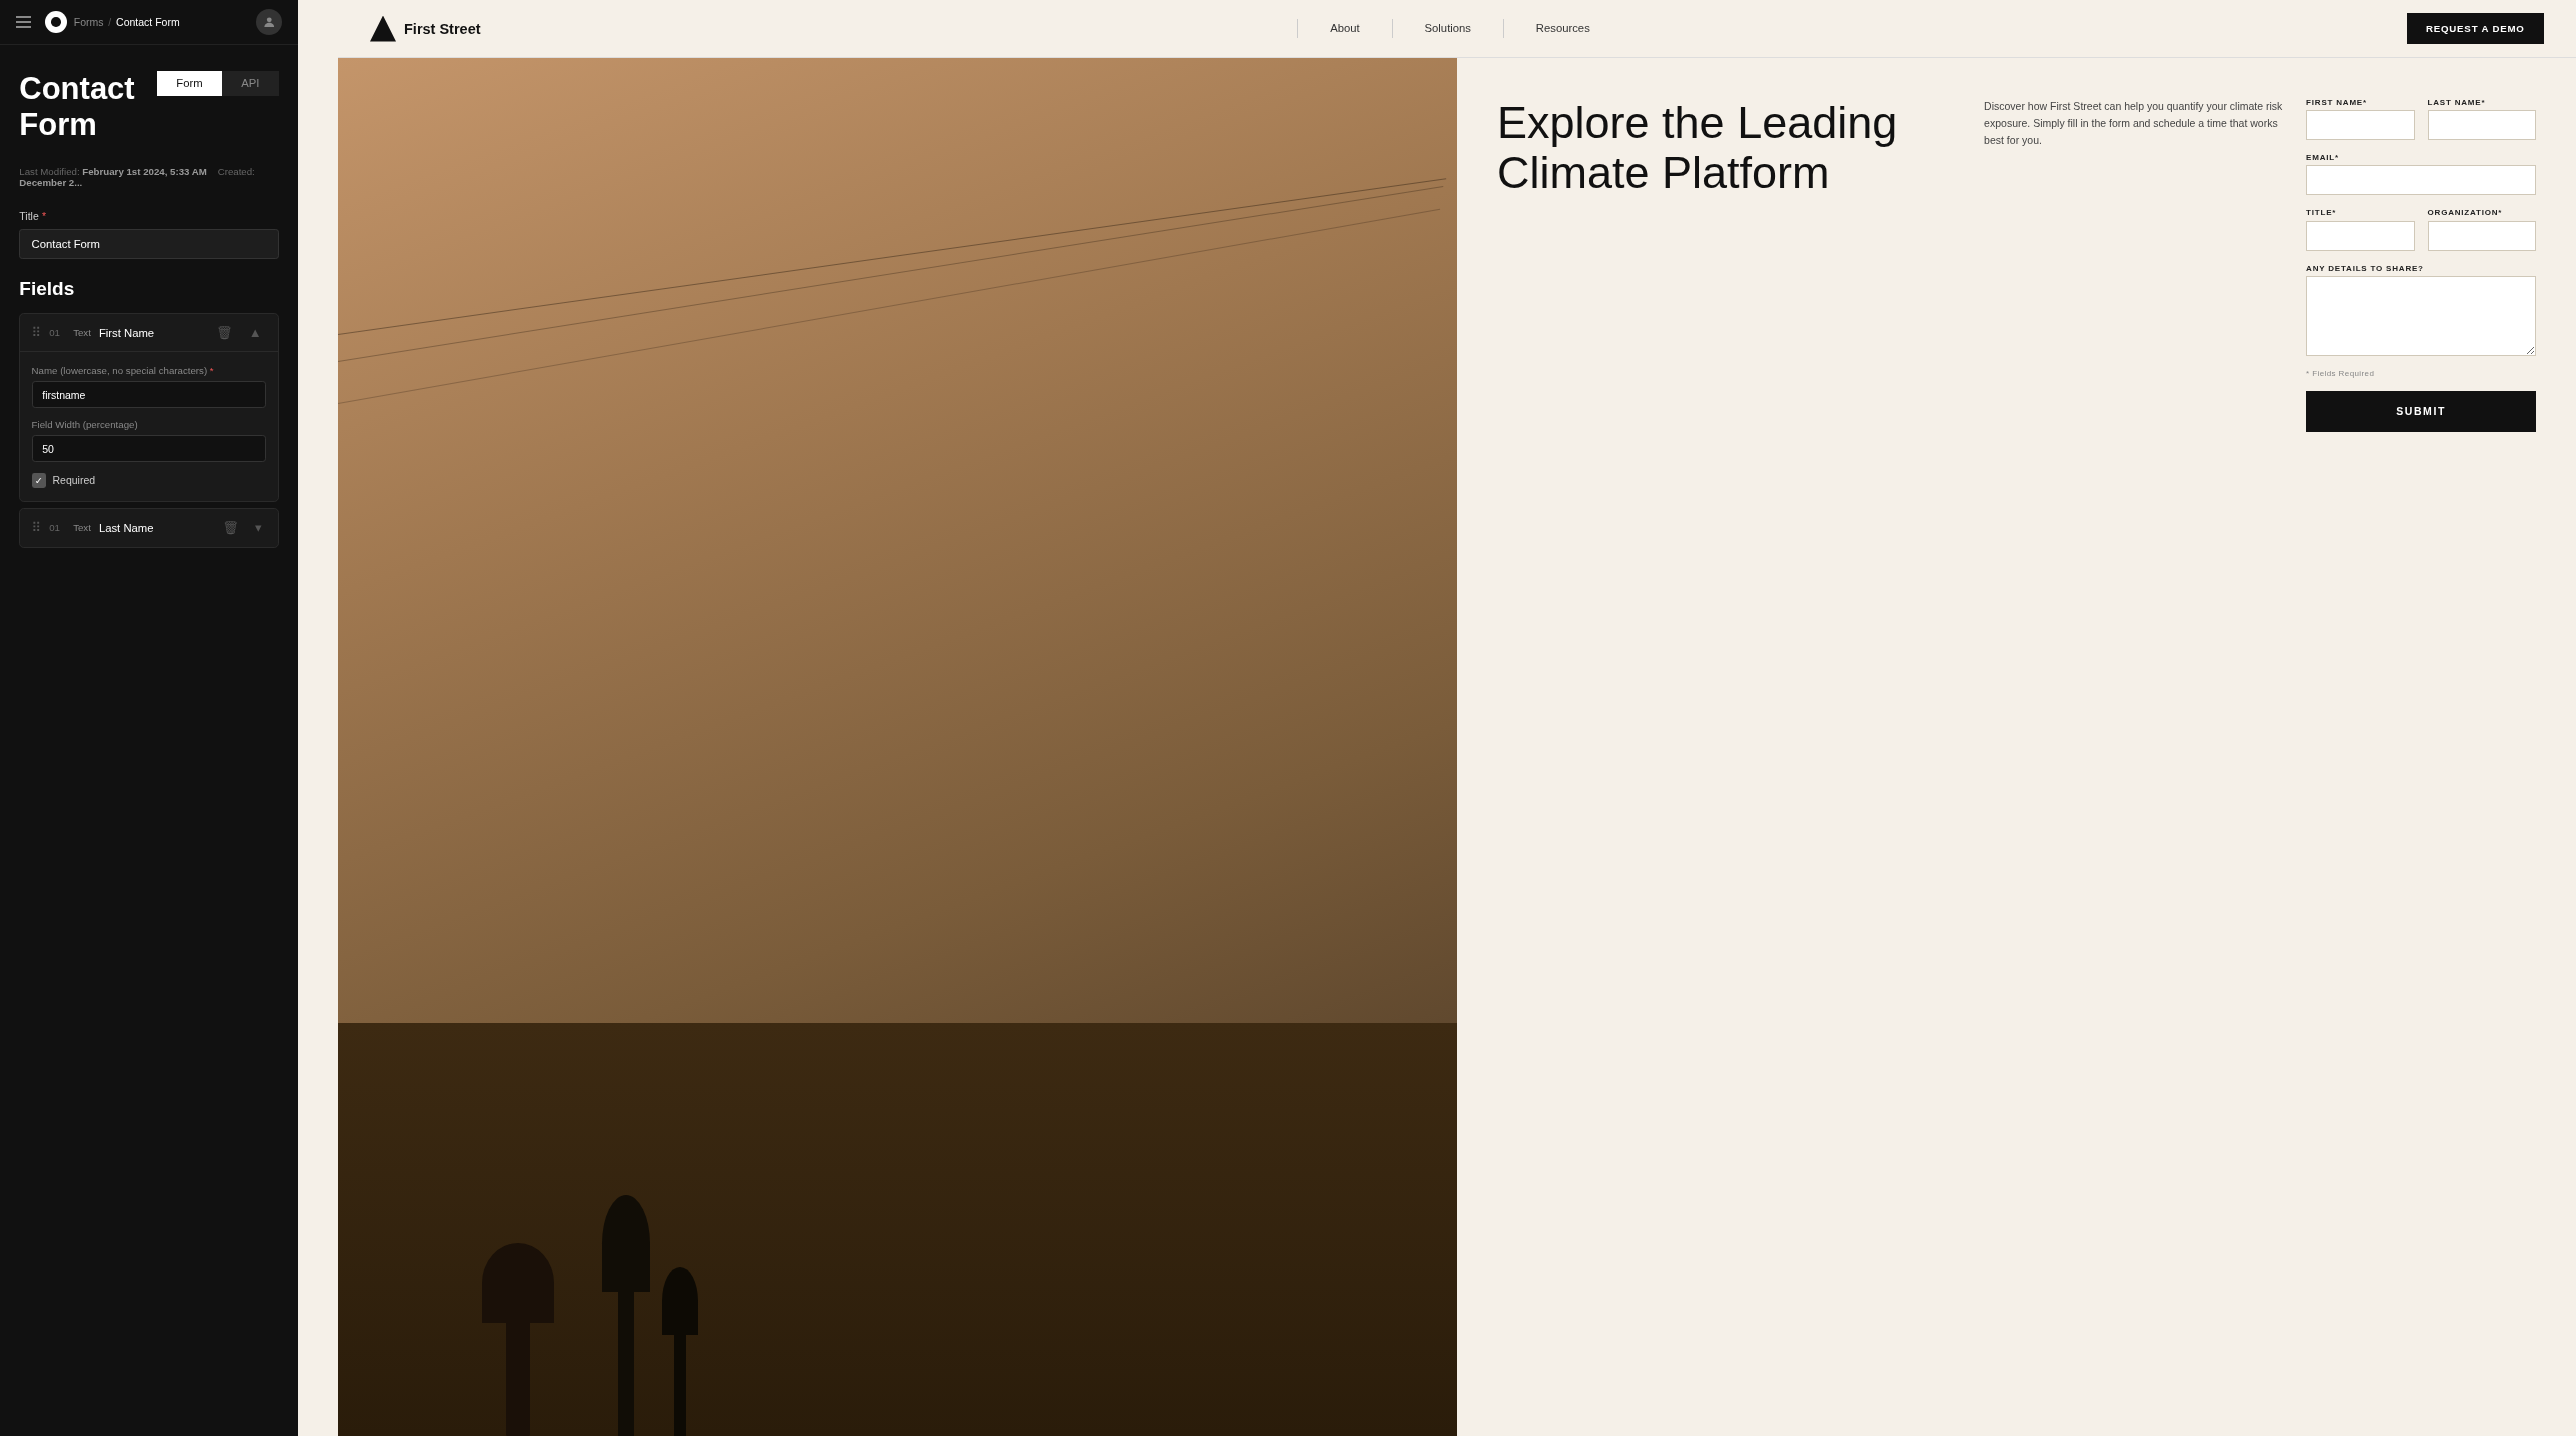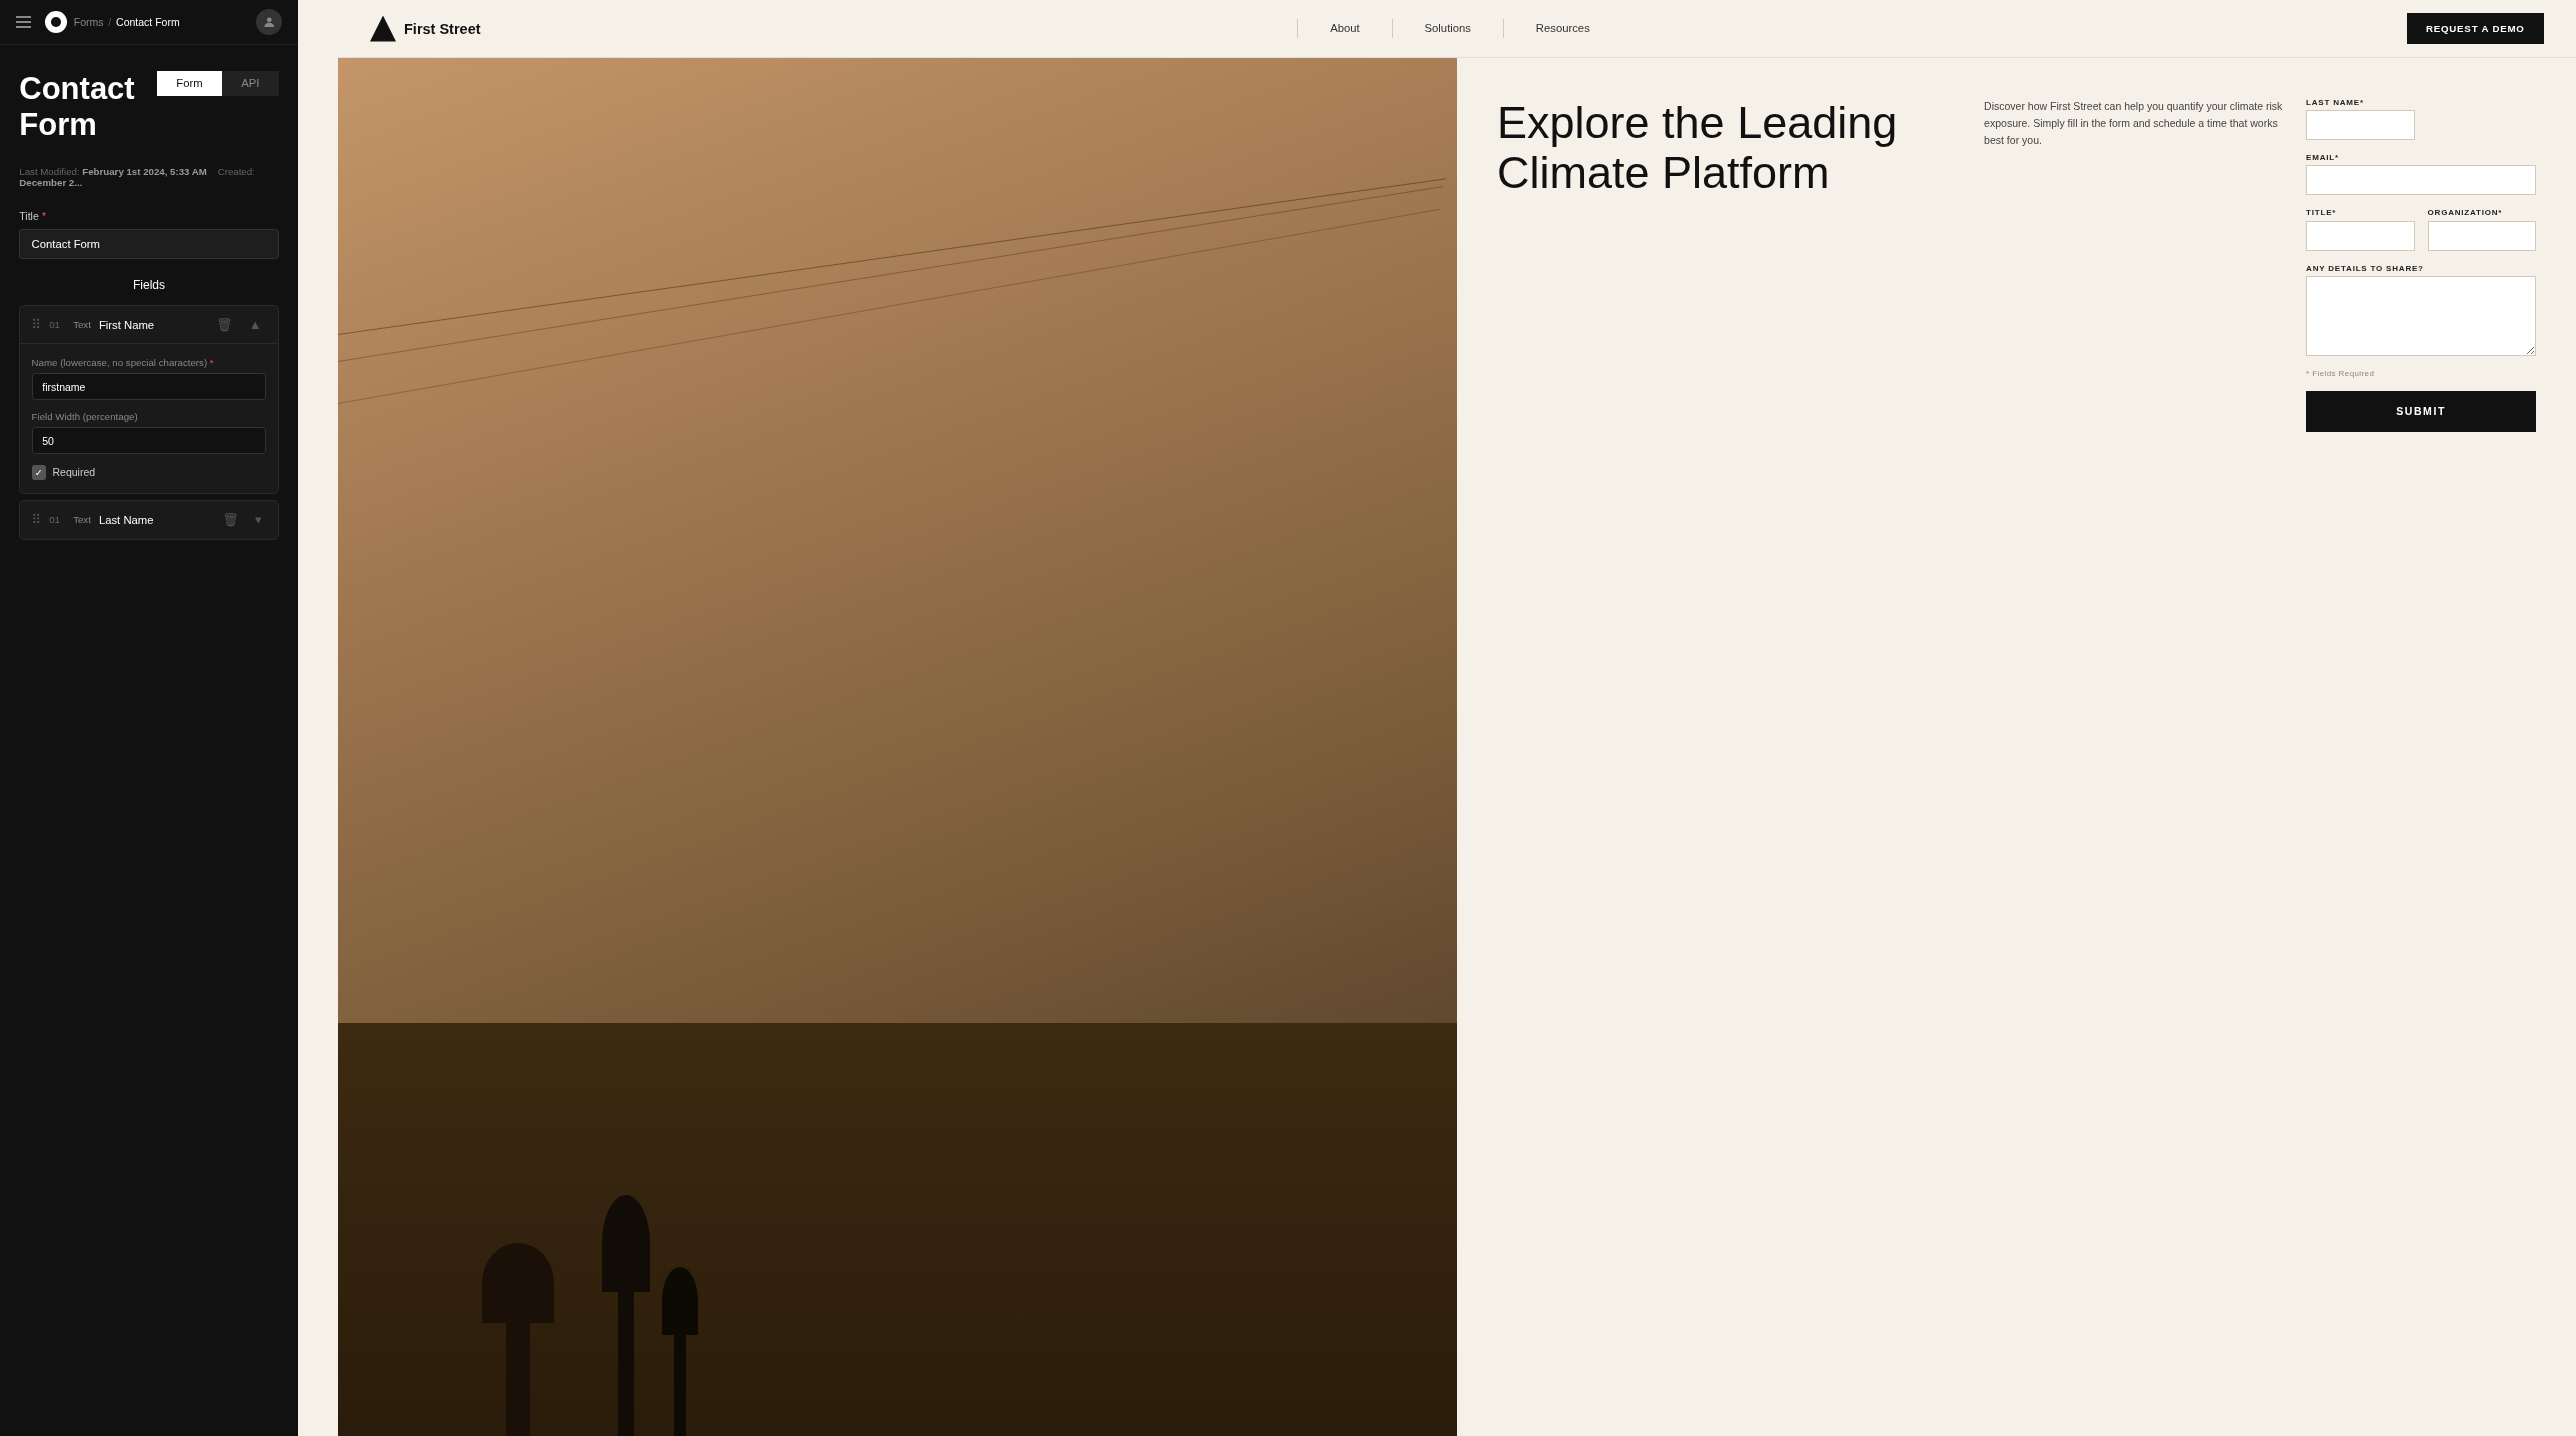--- a/index.html
+++ b/index.html
@@ -144,25 +144,24 @@
       background: #1e1e1e;
       border: 0.8px solid #333;
       color: #fff;
       padding: 8px 11.3px;
       font-size: 11.3px;
       border-radius: 3.2px;
       margin-bottom: 19.3px;
     }
 
     .section-title {
-      font-size: 12px;
-      font-weight: 400;
+      font-size: 19px;
+      font-weight: 700;
       color: #fff;
       margin-bottom: 13px;
-      text-align: center;
     }
 
     .field-row {
       background: #1a1a1a;
       border: 0.8px solid #2a2a2a;
       border-radius: 4.8px;
       margin-bottom: 6.4px;
     }
 
     .field-header {
@@ -648,20 +647,24 @@
     </div>
 
     <div class="hero-form-side">
       <h2 class="hero-heading">Explore the Leading Climate Platform</h2>
       <p class="hero-subtext">Discover how First Street can help you quantify your climate risk exposure. Simply fill in the form and schedule a time that works best for you.</p>
 
       <div class="form-container">
 
         <div class="form-row-2">
           <div class="form-group">
+            <label class="form-field-label">First Name*</label>
+            <input class="form-input" type="text" style="">
+          </div>
+          <div class="form-group">
             <label class="form-field-label">Last Name*</label>
             <input class="form-input" type="text" style="">
           </div>
         </div>
 
         <div class="form-group">
           <label class="form-field-label">Email*</label>
           <input class="form-input" type="email" style="">
         </div>
 

